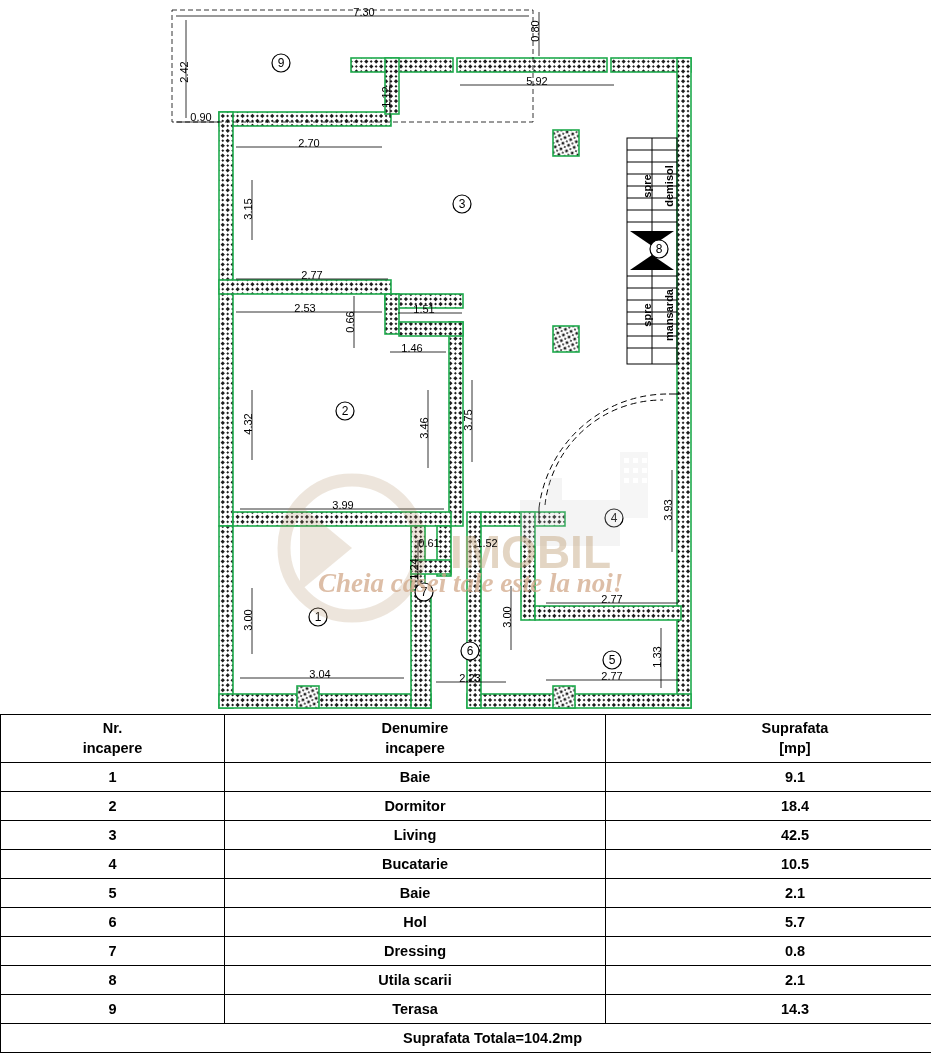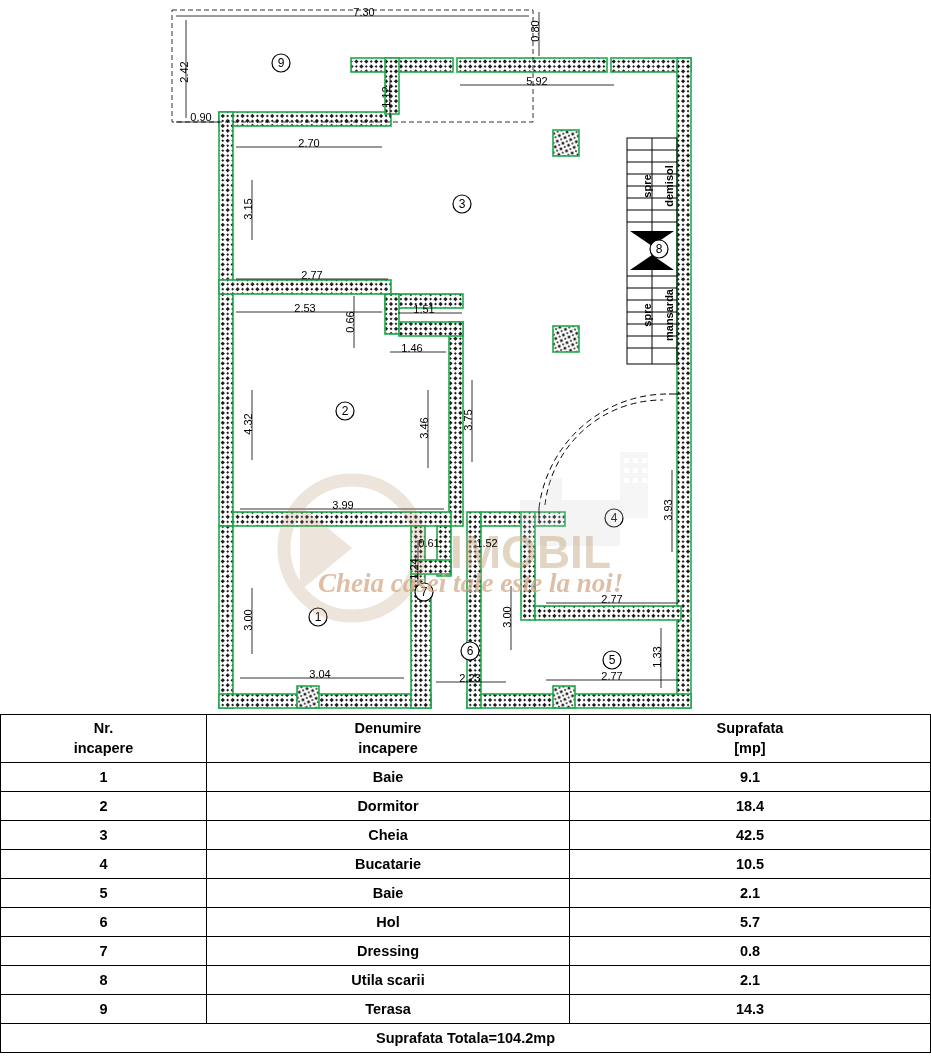--- a/index.html
+++ b/index.html
@@ -41,21 +41,21 @@
     font-size: 14.5px;
     font-weight: bold;
     padding: 2px 0;
     height: 24px;
     color: #000;
   }
   #room-table th {
     font-size: 14.5px;
     font-weight: bold;
     line-height: 1.35;
-    padding: 4px 0;
+    padding: 4px 9px;
   }
   .col-nr { width: 205px; }
   .col-name { width: 362px; }
   .col-area { width: 360px; }
   .sum-row td {
     height: 24px;
   }
 </style>
 </head>
 <body>
@@ -278,21 +278,21 @@
         <td class="col-name">Baie</td>
         <td class="col-area">9.1</td>
       </tr>
       <tr>
         <td class="col-nr">2</td>
         <td class="col-name">Dormitor</td>
         <td class="col-area">18.4</td>
       </tr>
       <tr>
         <td class="col-nr">3</td>
-        <td class="col-name">Cheia</td>
+        <td class="col-name">Living</td>
         <td class="col-area">42.5</td>
       </tr>
       <tr>
         <td class="col-nr">4</td>
         <td class="col-name">Bucatarie</td>
         <td class="col-area">10.5</td>
       </tr>
       <tr>
         <td class="col-nr">5</td>
         <td class="col-name">Baie</td>

